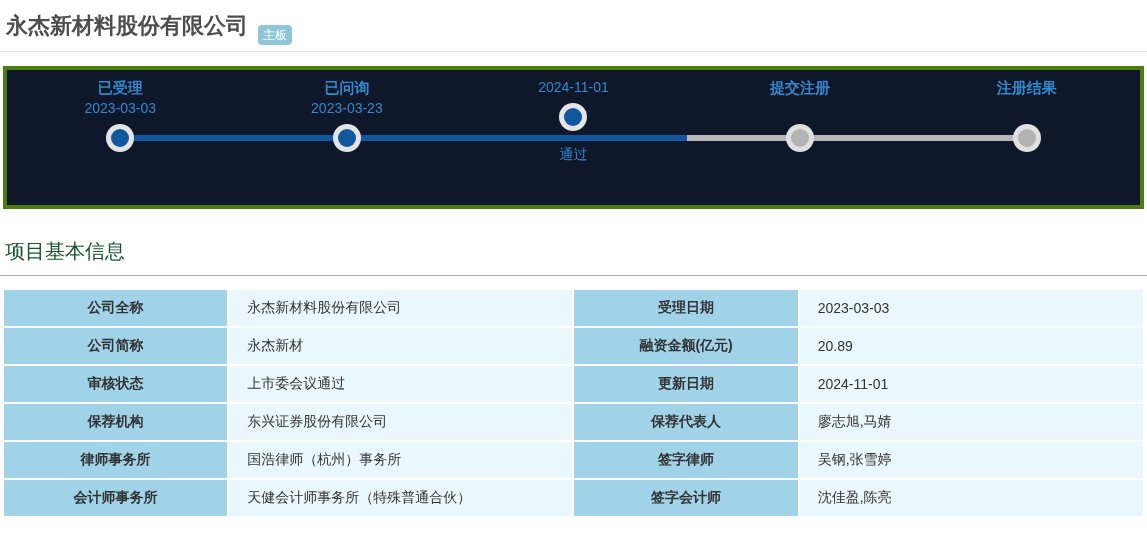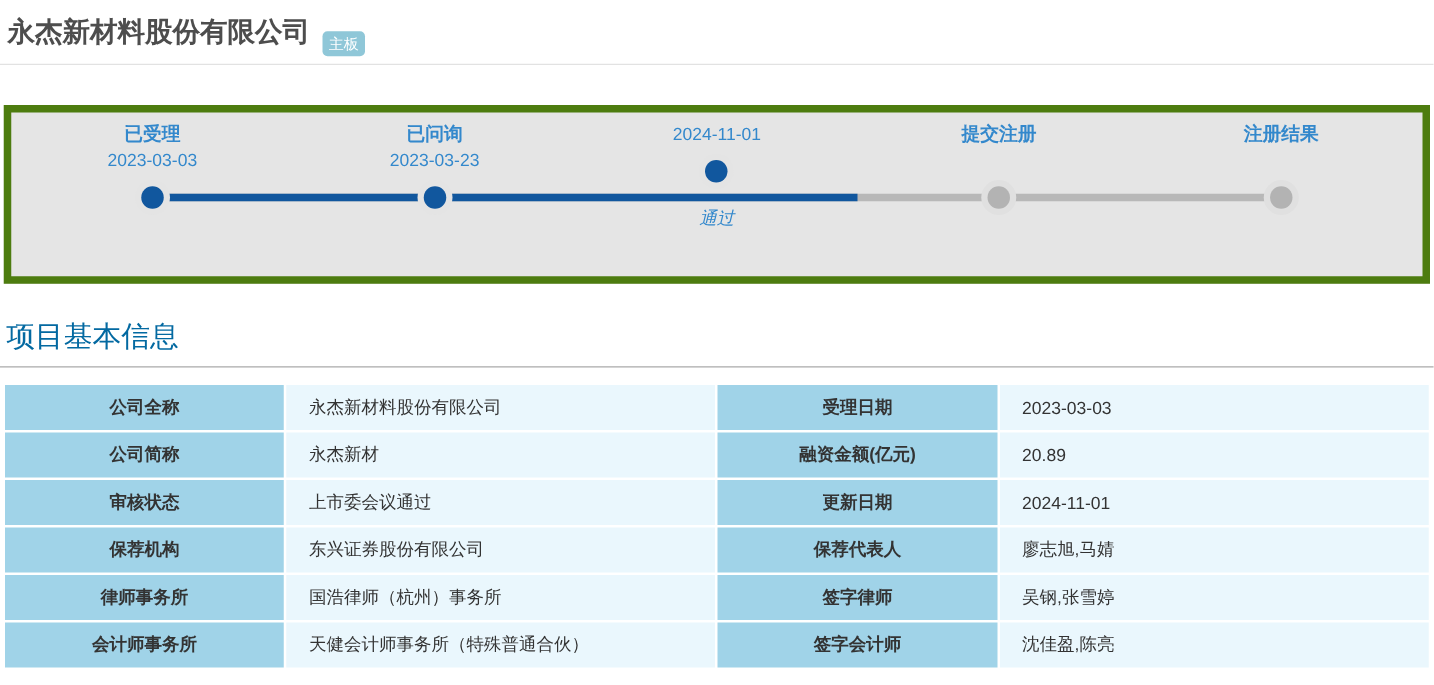--- a/index.html
+++ b/index.html
@@ -17,41 +17,41 @@
     font-family:"Liberation Sans","DejaVu Sans",sans-serif;color:#333;
   }
   .header{display:flex;align-items:center;gap:10px;padding:7px 0 6px 6px;}
   .page-title{font-size:22px;font-weight:bold;color:#4d4d4d;line-height:28px;}
   .board-badge{
     background:var(--badge-bg);color:#fff;font-size:12px;line-height:16px;
     padding:2px 5px;border-radius:4px;margin-top:18px;
   }
   .title-rule{border:none;border-top:1px solid #e2e2e2;margin:0;}
   .timeline-box{
-    margin:32px 3px 0 3px;border:6px solid #4d7c0f;height:143px;
-    position:relative;background:#e5e5e5;
+    margin:14px 3px 0 3px;border:4px solid #4d7c0f;height:143px;
+    position:relative;background:#0f172a;
   }
   .track{
     position:absolute;left:10%;right:10%;top:65px;height:6px;
     background:#b8b8b8;border-radius:3px;
   }
   .track-done{
     position:absolute;left:0;top:0;height:100%;width:62.5%;
     background:var(--done-blue);border-radius:3px 0 0 3px;
   }
   .stages{display:flex;position:relative;padding-top:7px;}
   .stage{width:20%;text-align:center;}
   .stage-label{color:var(--accent-blue);font-weight:bold;font-size:15px;line-height:21px;height:21px;}
   .stage-date{color:var(--accent-blue);font-size:14px;line-height:20px;height:20px;}
   .dot-wrap{height:40px;display:flex;align-items:center;justify-content:center;}
   .dot{width:18px;height:18px;border-radius:50%;background:var(--done-blue);box-shadow:0 0 0 5px #e4e4e4;}
   .dot.pending{background:var(--pending-gray);box-shadow:0 0 0 5px #e0e0e0;}
-  .stage-note{color:var(--accent-blue);font-size:14px;line-height:20px;margin-top:7px;min-height:20px;font-style:italic;}
+  .stage-note{color:var(--accent-blue);font-size:14px;line-height:20px;margin-top:7px;min-height:20px;}
   .section-title{
-    font-size:23px;font-weight:normal;color:#0369a1;
+    font-size:20px;font-weight:normal;color:#14532d;
     margin:29px 16px 0 5px;line-height:26px;
   }
   .section-rule{border:none;border-top:1px solid #aaa;margin:11px 0 0 0;}
   table.info{
     width:calc(100% - 4px);margin:12px 2px 16px 2px;
     border-collapse:separate;border-spacing:2px;table-layout:fixed;
     font-size:14px;
   }
   table.info td{height:36px;vertical-align:middle;}
   td.lbl{

